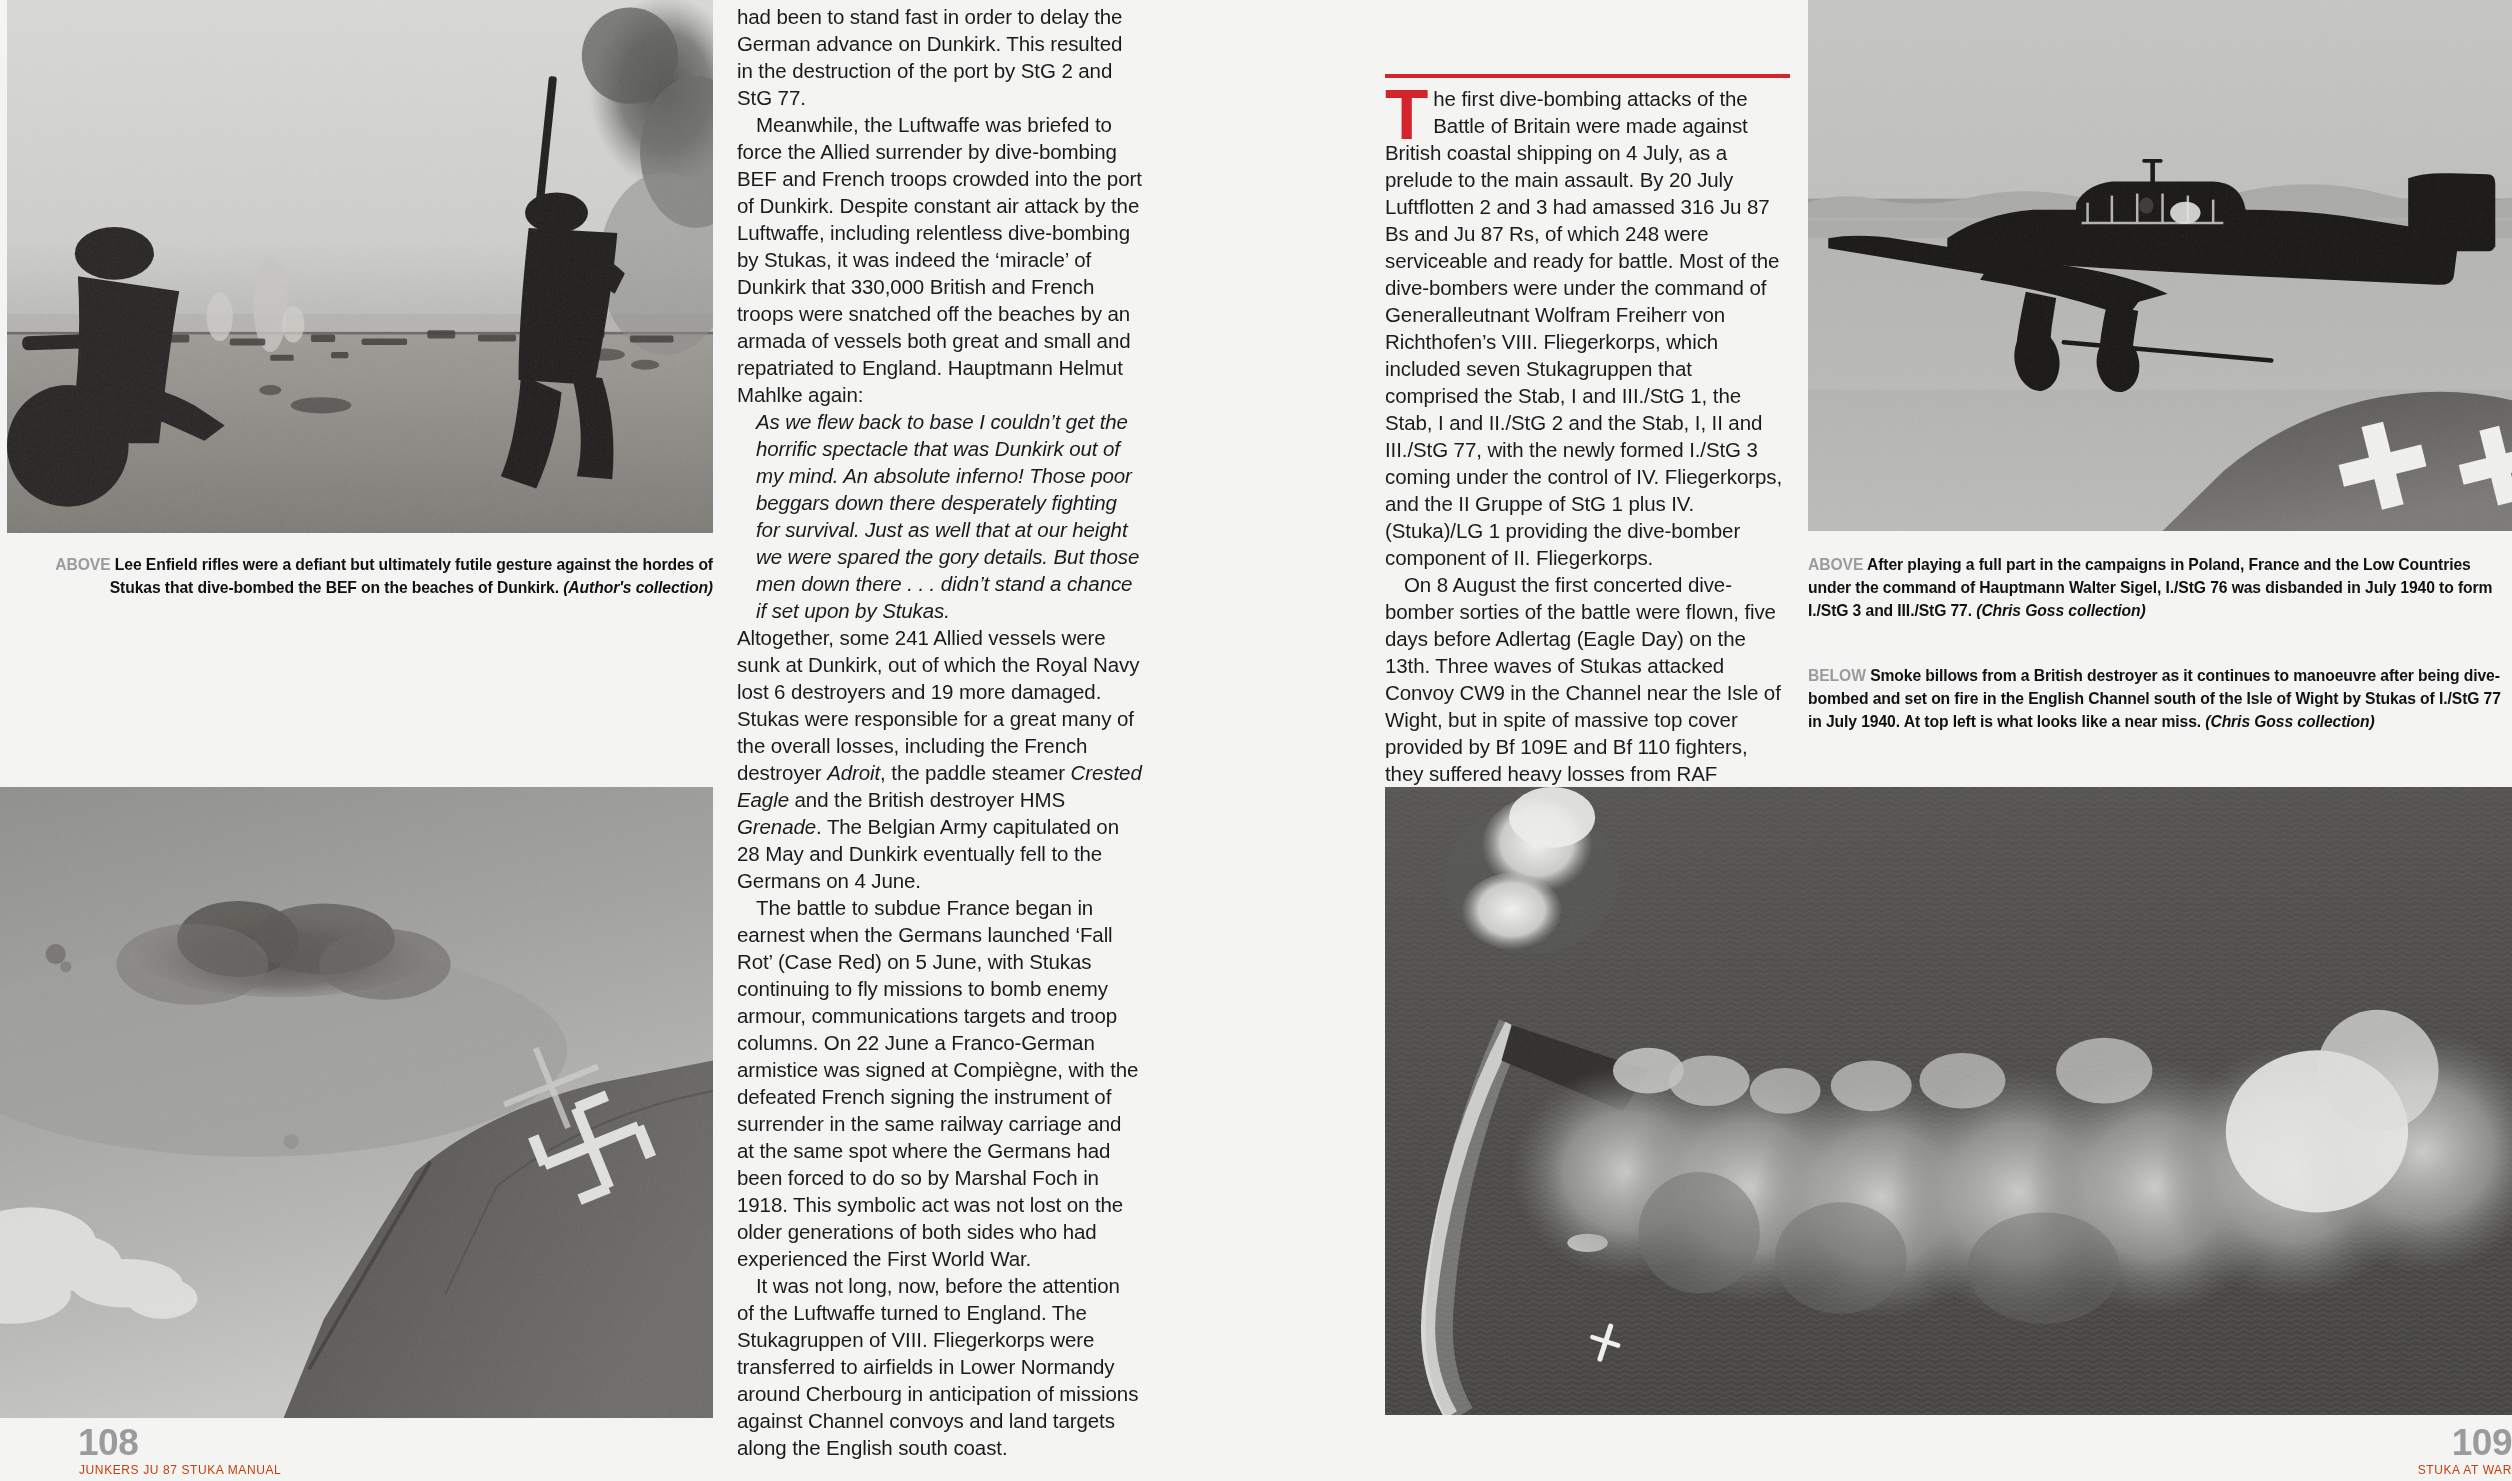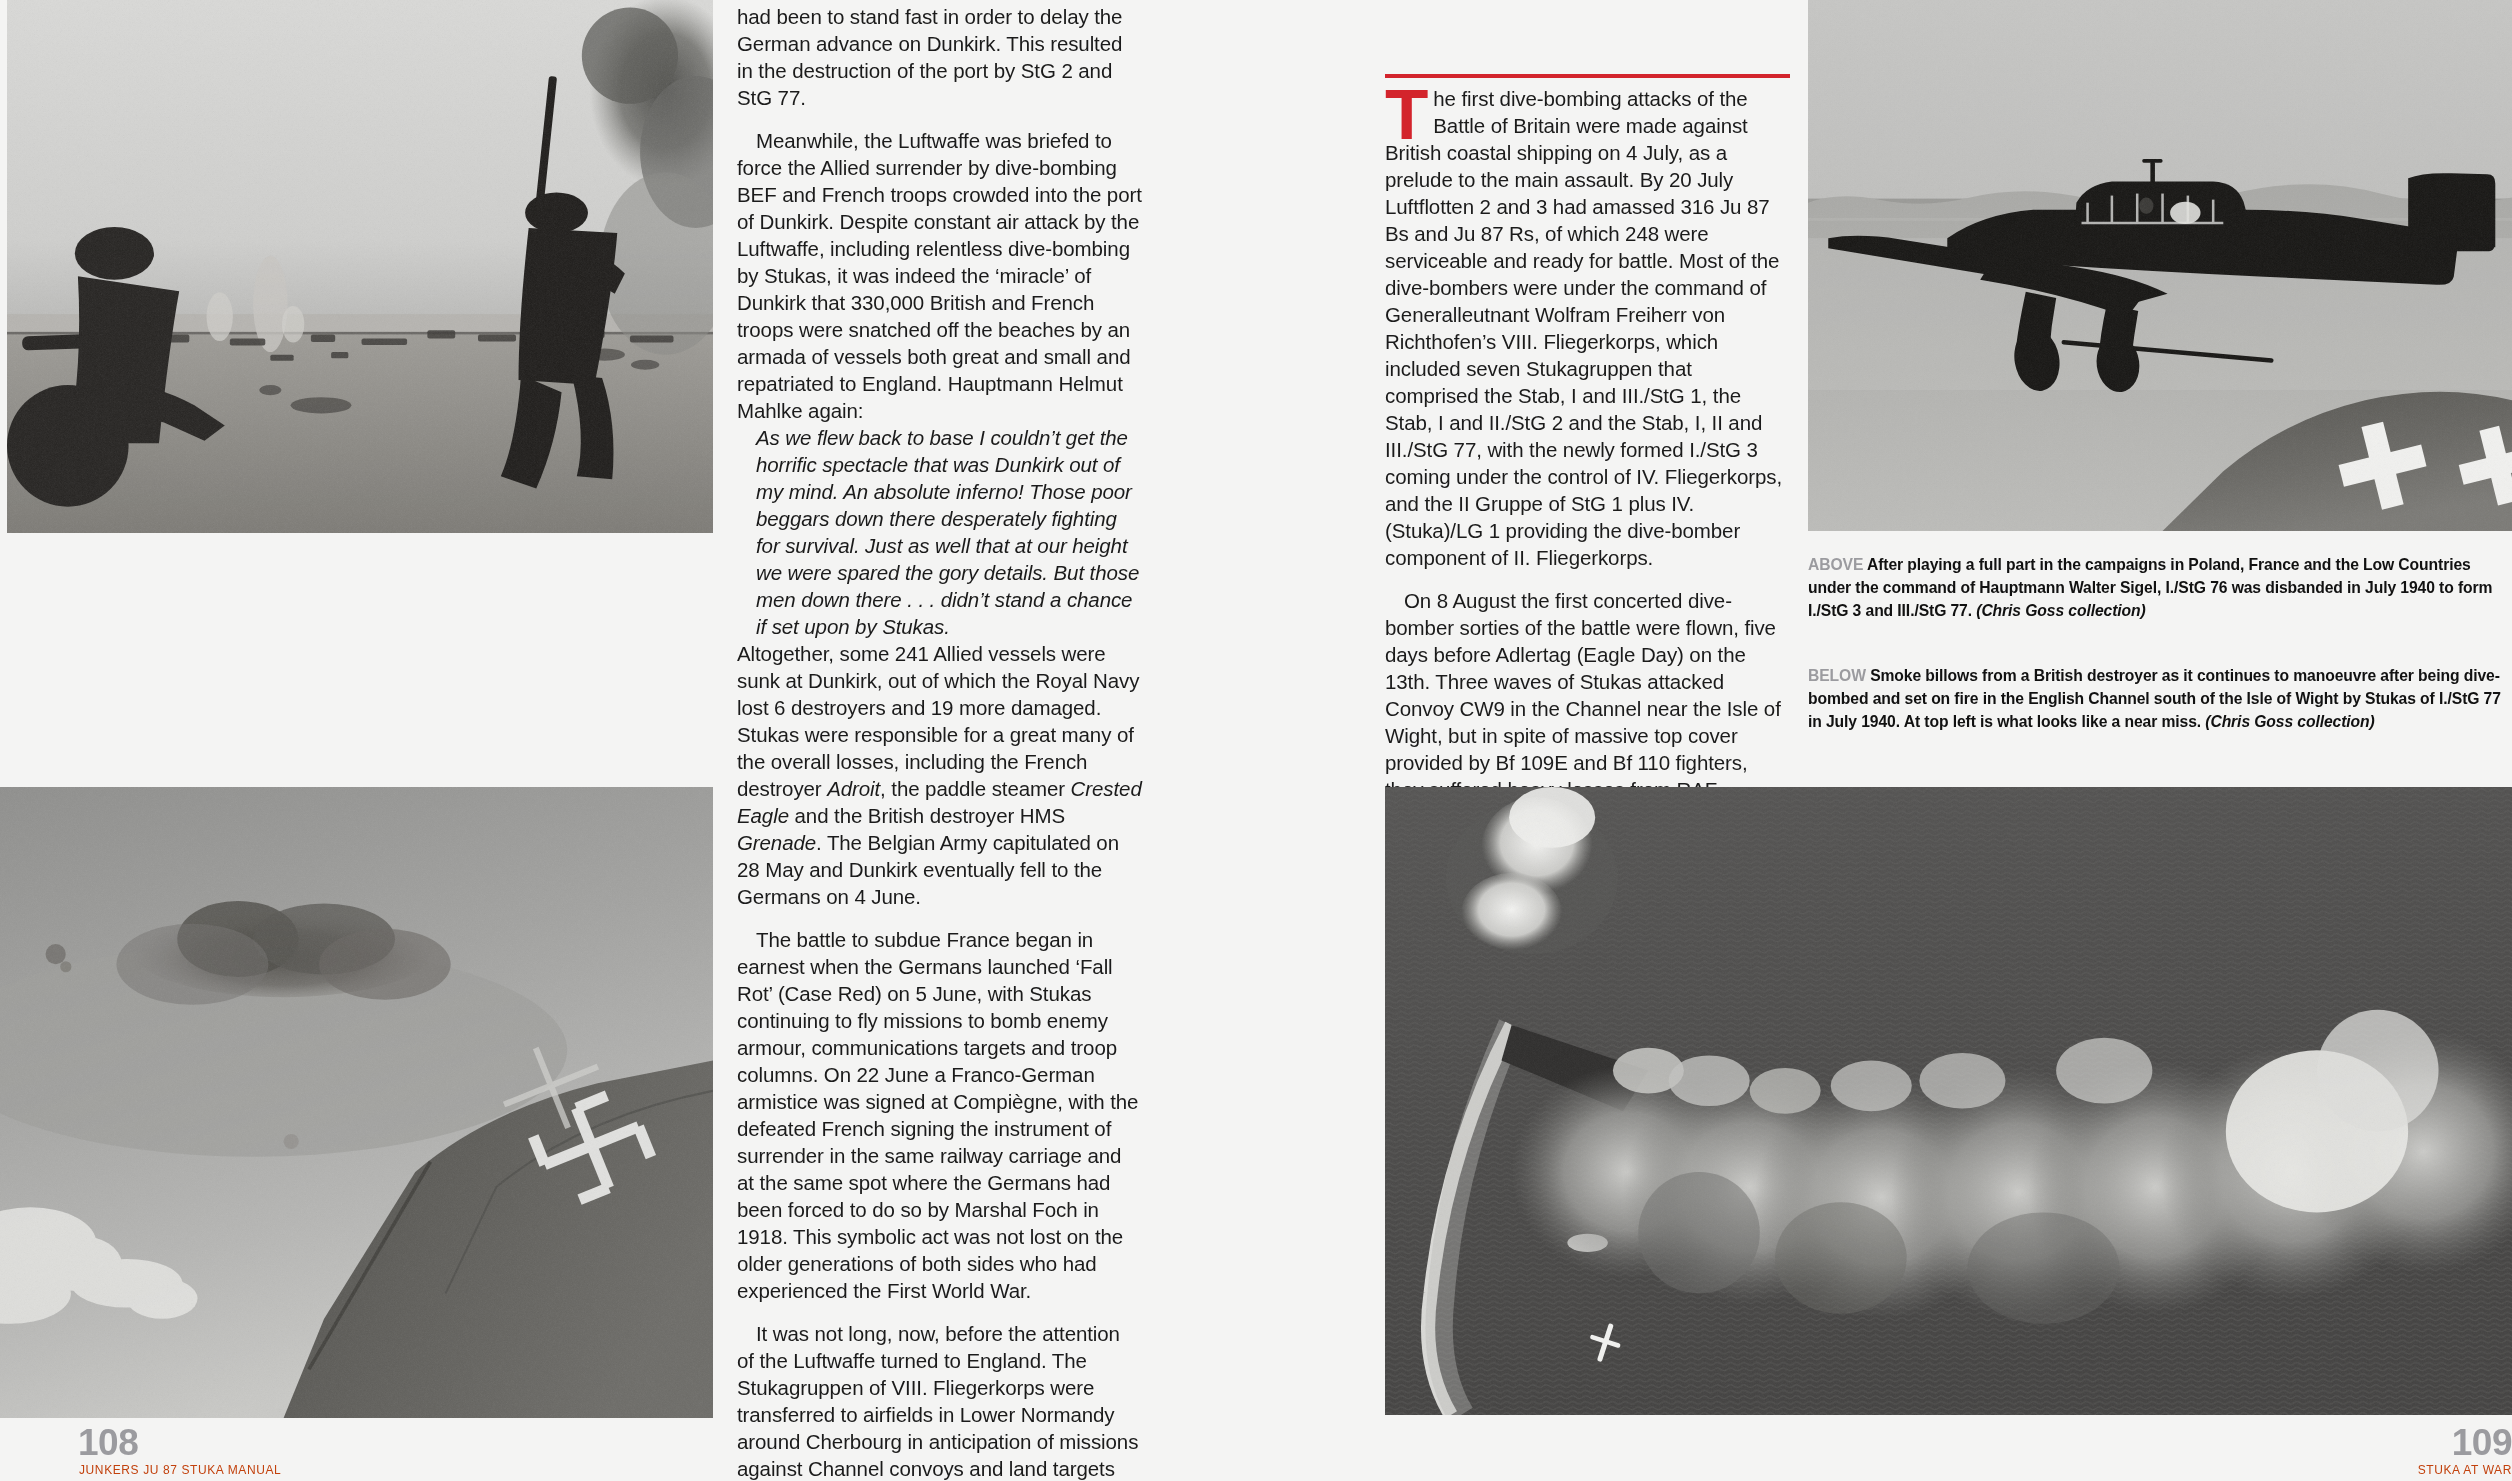--- a/index.html
+++ b/index.html
@@ -20,21 +20,21 @@
   
   .col{
     position:absolute;
     font-size:20.5px;
     line-height:27px;
     color:#1b1b1b;
     text-align:left;
     letter-spacing:-0.1px;
   }
   .col p{margin:0;}
-  .col p.ind{text-indent:19px;margin-top:16px;}
+  .col p.ind{text-indent:19px;}
   .pullquote{
     margin:27px 0 27px 0;
     padding-left:19px;
     font-style:italic;
   }
   .col i,.col em{font-style:italic;}
 
   
   .sec-head{
     position:absolute;
@@ -173,20 +173,23 @@
         <path d="M1030 450 q-20 180 -20 300 l150 10 q35 -180 45 -300 z"></path>
         <path d="M1015 740 q-10 130 -40 200 l70 24 q40 -90 50 -190z"></path>
         <path d="M1115 740 q30 120 10 200 l70 6 q10 -110 -20 -200z"></path>
         <rect x="1055" y="150" width="16" height="290" rx="6" transform="rotate(6 1063 295)"></rect>
         <path d="M1090 480 q80 10 130 60 l-20 40 q-60 -40 -120 -50z"></path>
       </g>
       <rect width="1394" height="1052" filter="url(#gr1)" fill="#ffffff" opacity=".5"></rect>
     </svg>
   </div>
 
+  <div class="caption right" style="left:7px;top:553px;width:706px;">
+    <span class="lbl">ABOVE</span><span> Lee Enfield rifles were a defiant but ultimately futile gesture against the hordes of Stukas that dive-bombed the BEF on the beaches of Dunkirk. </span><span class="cred">(Author's collection)</span>
+  </div>
 
 
   <div class="photo" style="left:0;top:787px;width:713px;height:631px;">
     <svg viewBox="0 0 1408 1246" preserveAspectRatio="none" aria-hidden="true">
       <defs>
         <linearGradient id="sky2" x1="0" y1="0" x2="0.3" y2="1">
           <stop offset="0%" stop-color="#8f8f8d"></stop>
           <stop offset="40%" stop-color="#a2a2a0"></stop>
           <stop offset="75%" stop-color="#b6b6b4"></stop>
           <stop offset="100%" stop-color="#c9c9c6"></stop>

